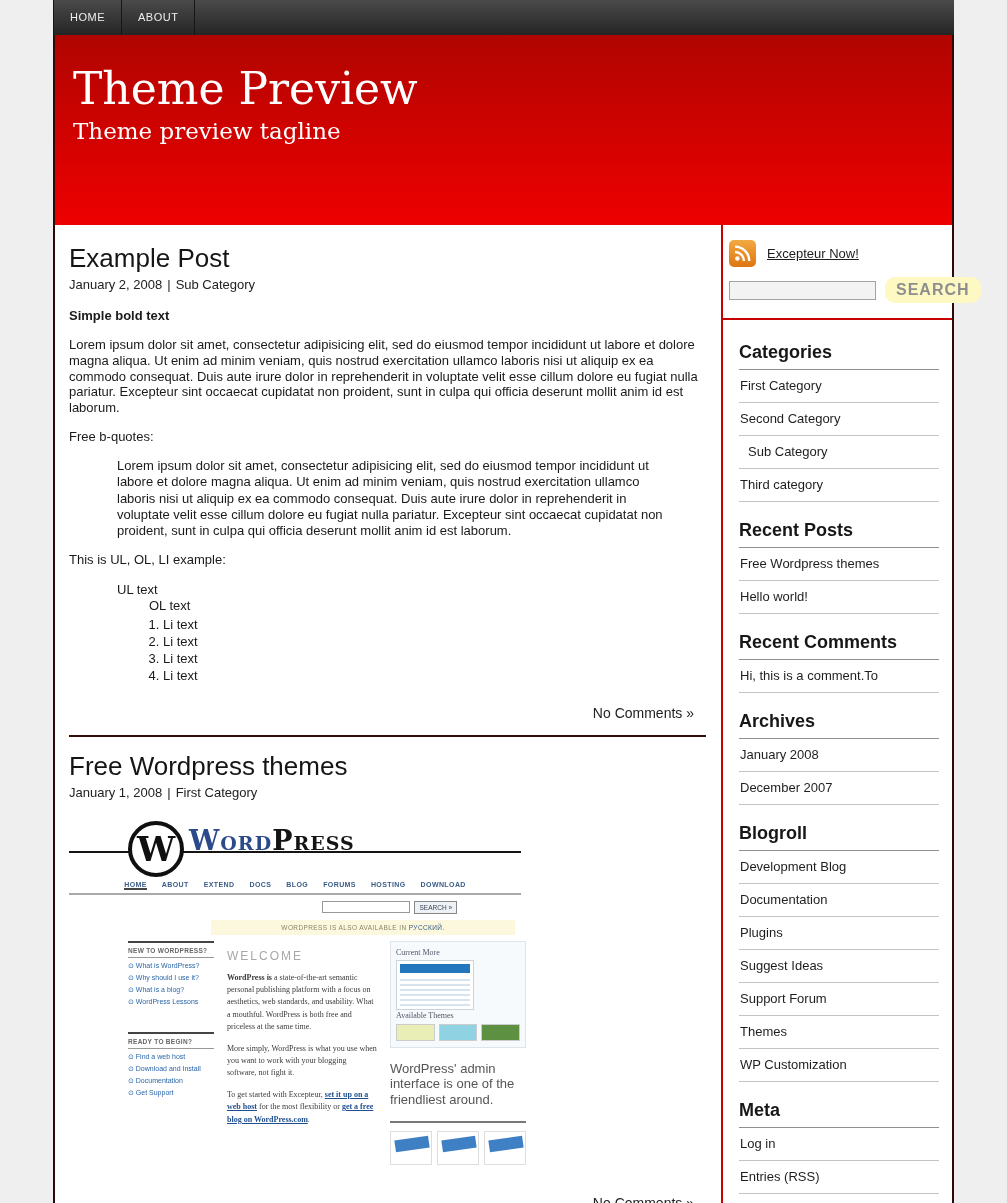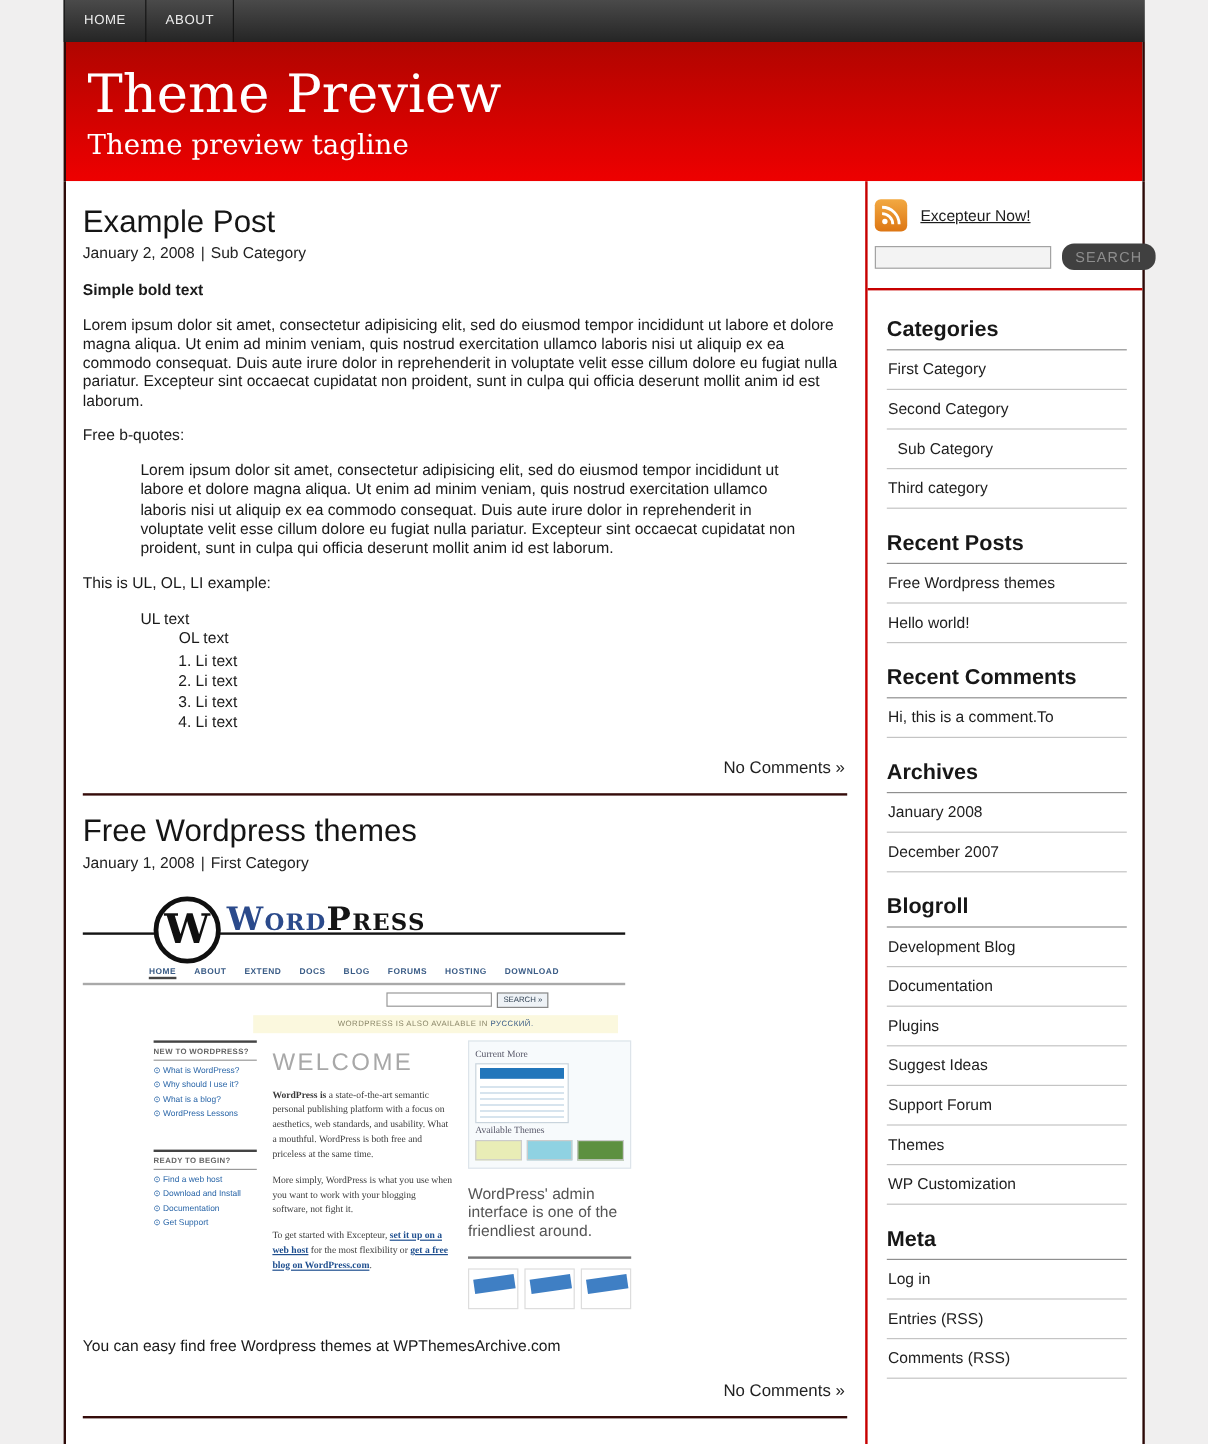--- a/index.html
+++ b/index.html
@@ -11,42 +11,42 @@
   a{text-decoration:none;color:inherit;}
   #page{width:901px;margin:0 auto;}
 
   
   #topbar{height:35px;background:linear-gradient(#4a4a4a,#252525);display:flex;align-items:stretch;}
   #topbar .tab{min-width:69px;padding:0 16px;line-height:35px;text-align:center;color:#efefef;
     font-size:11px;letter-spacing:.5px;border-right:1px solid #161616;cursor:pointer;}
   #topbar .tab:first-child{border-left:1px solid #161616;}
 
   
-  #header{height:116px;background:linear-gradient(var(--header-top),var(--header-bottom));
+  #header{height:190px;background:linear-gradient(var(--header-top),var(--header-bottom));
     border-left:2px solid var(--dark-border);border-right:2px solid var(--dark-border);
-    padding:18px 0 0 18px;color:#fff;}
+    padding:28px 0 0 18px;color:#fff;}
   #header h1{margin:0;font-family:"DejaVu Serif","Liberation Serif",serif;font-weight:400;font-size:44px;line-height:1.2;}
   #header .tagline{font-family:"DejaVu Serif","Liberation Serif",serif;font-size:23px;margin-top:2px;}
 
   
   #main-row{display:flex;background:#fff;border-left:2px solid var(--dark-border);
     border-right:2px solid var(--dark-border);min-height:980px;align-items:stretch;}
   #content{flex:1;min-width:0;padding:10px 15px 20px 14px;}
   .post{border-bottom:2px solid #350c0a;padding-bottom:2px;margin-bottom:14px;}
   .post h2{font-size:26px;font-weight:400;margin:8px 0 0;color:#151515;}
   .post .meta{font-size:13px;margin:3px 0 16px;color:#222;}
   .post .meta .sep{margin:0 5px;}
   .post p{font-size:13px;line-height:1.22;margin:13px 0;}
   .post p.bold{font-weight:bold;}
   .post blockquote{margin:13px 42px 13px 48px;font-size:13px;line-height:1.25;}
   .list-block{font-size:13px;margin:14px 0 10px 48px;line-height:1.25;}
   .list-block .ol-label{margin-left:32px;}
   .list-block ol{margin:2px 0 0 0;padding-left:46px;}
   .list-block li{margin:1px 0;}
-  .comments{text-align:right;font-size:14px;margin:20px 2px 12px 0;color:#222;}
+  .comments{text-align:right;font-size:14px;margin:20px 12px 12px 0;color:#222;}
 
   
   .wp-shot{width:452px;margin:18px 0 6px;background:#fff;position:relative;font-family:"Liberation Sans",sans-serif;}
   .wp-head{position:relative;height:58px;}
   .wp-rule{position:absolute;left:0;right:0;top:33px;height:2px;background:#141414;}
   .wp-wball{position:absolute;left:59px;top:3px;width:56px;height:56px;border-radius:50%;background:#fff;
     border:4px solid #101010;color:#101010;font-family:"DejaVu Serif",serif;font-weight:bold;font-size:34px;
     display:flex;align-items:center;justify-content:center;z-index:2;}
   .wp-logotype{position:absolute;left:120px;top:7px;font-family:"DejaVu Serif",serif;font-weight:bold;
     font-size:27px;font-variant:small-caps;letter-spacing:1px;}
@@ -62,21 +62,21 @@
     padding:4px 0;margin:4px 6px 4px 142px;}
   .wp-notice .lang{color:#3a5c86;}
   .wp-cols{display:flex;gap:13px;padding:2px 6px 10px 59px;}
   .wp-left{width:86px;flex:none;font-size:7px;}
   .wp-lefthead{border-top:2px solid #444;border-bottom:1px solid #999;padding:4px 0 3px;font-weight:bold;
     font-size:6.5px;color:#666;letter-spacing:.3px;}
   .wp-left .grp{margin-bottom:26px;}
   .wp-left a{display:block;color:#2a66a8;margin:4px 0;font-size:7px;}
   .wp-left a::before{content:"⊙ ";}
   .wp-center{width:150px;flex:none;}
-  .wp-welcome{font-size:20px;color:#a8a8a8;letter-spacing:2px;margin:8px 0 9px;font-weight:400;}
+  .wp-welcome{font-size:12px;color:#a8a8a8;letter-spacing:2px;margin:8px 0 9px;font-weight:400;}
   .wp-center p{font-size:8px;font-family:"Liberation Serif",serif;color:#3a3a3a;line-height:1.55;margin:0 0 9px;}
   .wp-center .b{font-weight:bold;}
   .wp-center a{color:#1f4f8f;font-weight:bold;text-decoration:underline;font-family:"Liberation Serif",serif;}
   .wp-right{flex:1;font-size:7.5px;}
   .wp-panel{border:1px solid #dde4ea;background:#f7fafc;padding:5px;}
   .wp-panel .lbl{font-family:"Liberation Serif",serif;color:#556;font-size:8px;margin:1px 0 3px;}
   .admin-mock{background:#fff;border:1px solid #c9d4dd;padding:3px;width:78px;}
   .admin-bar{height:9px;background:#2276bb;margin-bottom:3px;}
   .admin-lines{height:30px;background:repeating-linear-gradient(#fff 0 3px,#d7e4ee 3px 5px);}
   .thumbs{display:flex;gap:4px;margin:4px 0 1px;}
@@ -88,21 +88,21 @@
 
   
   #sidebar{width:231px;flex:none;border-left:2px solid var(--accent-red);display:flex;flex-direction:column;}
   .subscribe-box{border-bottom:2px solid var(--accent-red);padding:13px 10px 15px 6px;}
   .subscribe-row{display:flex;align-items:center;gap:11px;margin:2px 0 10px;}
   .rss-badge{width:27px;height:27px;border-radius:5px;background:linear-gradient(#f2a942,#dd7613);
     display:flex;align-items:center;justify-content:center;flex:none;}
   .subscribe-link{font-size:13px;color:#1d1d1d;text-decoration:underline;}
   .search-row{display:flex;align-items:center;gap:9px;}
   .search-input{width:147px;height:19px;border:1px solid #a3a3a3;background:#f3f3f3;}
-  .search-btn{border:0;background:#404040;color:#8e8e8e;font-weight:normal;font-size:12px;letter-spacing:1px;
+  .search-btn{border:0;background:#fef9c3;color:#8e8e8e;font-weight:bold;font-size:16px;letter-spacing:1px;
     padding:4px 11px;border-radius:10px;cursor:pointer;font-family:"Liberation Sans",sans-serif;}
   #sidebar-sections{padding:4px 13px 24px 16px;}
   .sb-section h3{font-size:18px;font-weight:bold;color:#171717;margin:18px 0 0;padding-bottom:6px;
     border-bottom:1px solid #8f8f8f;}
   .sb-item{display:block;font-size:13px;color:#1e1e1e;padding:8px 0 9px 1px;border-bottom:1px solid #c4c4c4;}
   .sb-item.indent{padding-left:9px;}
 </style>
 <title>Theme Preview</title></head>
 <body>
 
@@ -219,21 +219,20 @@
               <p class="wp-caption">WordPress' admin interface is one of the friendliest around.</p>
               <div class="wp-cards">
                 <div class="card"></div>
                 <div class="card"></div>
                 <div class="card"></div>
               </div>
             </div>
           </div>
         </div>
 
-        <p>You can easy find free Wordpress themes at WPThemesArchive.com</p>
         <div class="comments"><a href="#">No Comments »</a></div>
       </article>
 
     </div>
 
     <aside id="sidebar">
       <div class="subscribe-box">
         <div class="subscribe-row">
           <span class="rss-badge">
             <svg width="17" height="17" viewBox="0 0 16 16">

